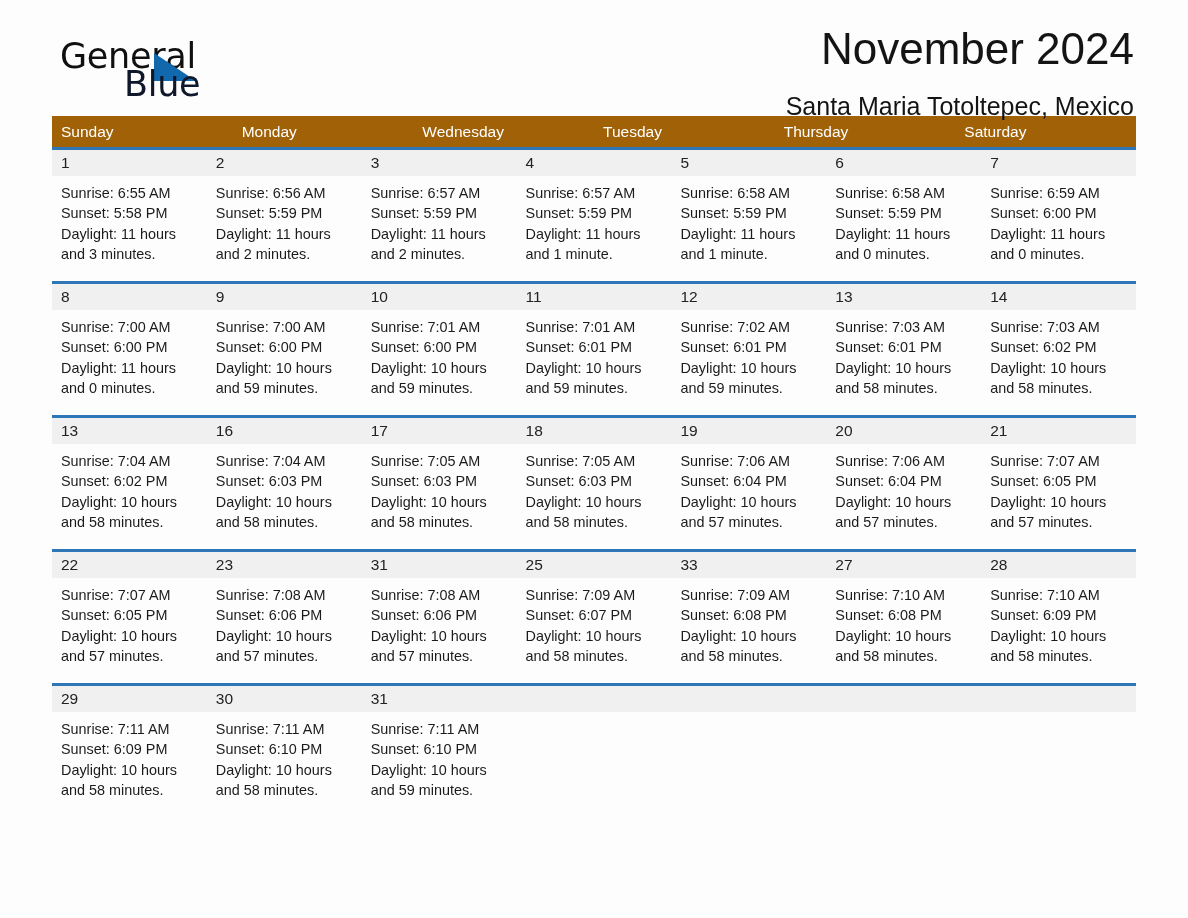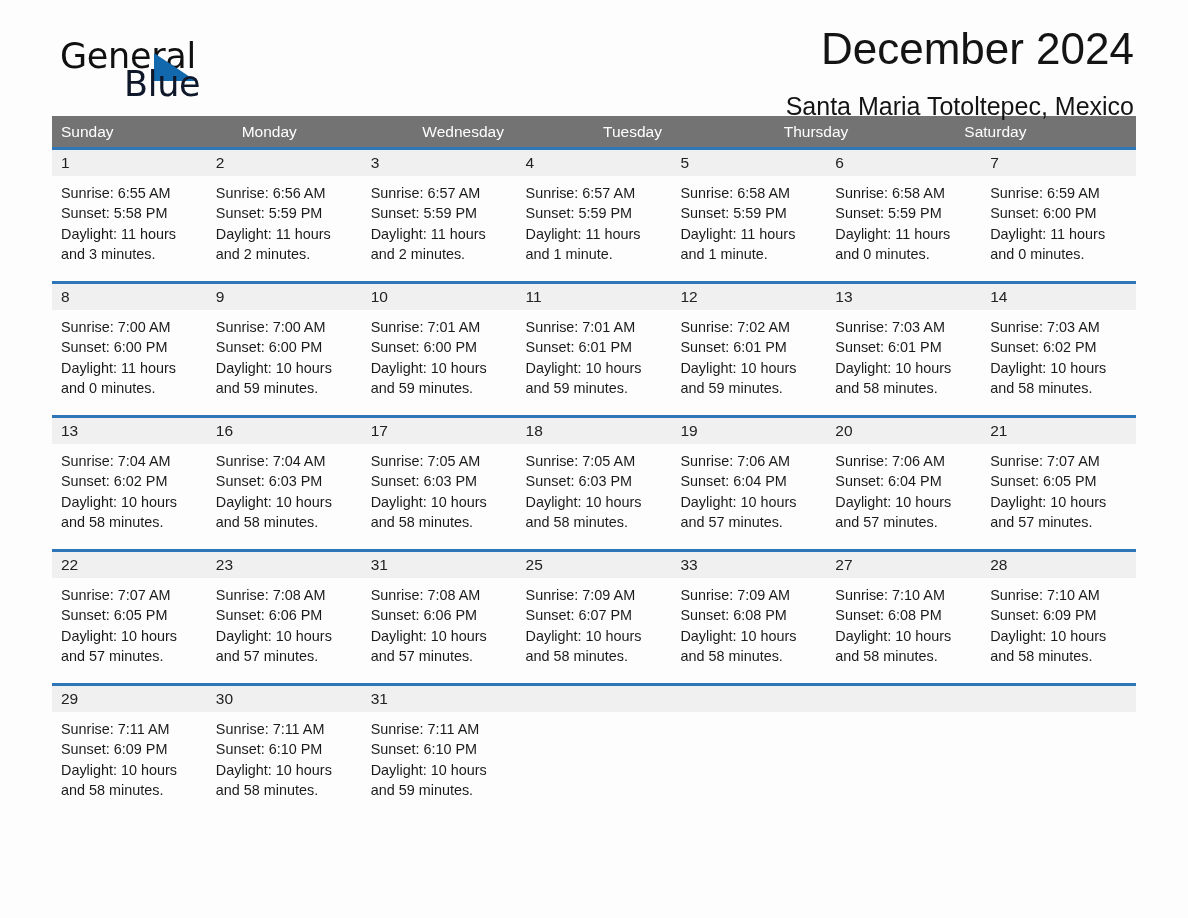--- a/index.html
+++ b/index.html
@@ -92,21 +92,21 @@
   }
 
   
   .calendar {
     margin-top: 16px;
     width: 1084px;
   }
 
   .weekday-row {
     display: flex;
-    background: #737373;
+    background: #a16207;
     height: 31px;
   }
   .weekday {
     flex: 1 1 0;
     width: 154.85px;
     color: #ffffff;
     font-size: 15.5px;
     line-height: 31px;
     padding-left: 9px;
     box-sizing: border-box;
@@ -166,21 +166,21 @@
 
   <div class="header">
 
     <div class="brand">
       <span class="brand-general">General</span>
       <span class="brand-triangle"></span>
       <span class="brand-blue">Blue</span>
     </div>
 
     <div class="titles">
-      <div class="month-title">December 2024</div>
+      <div class="month-title">November 2024</div>
       <div class="location-title">Santa Maria Totoltepec, Mexico</div>
     </div>
 
   </div>
 
   <div class="calendar">
 
     <div class="weekday-row">
       <div class="weekday">Sunday</div>
       <div class="weekday">Monday</div>

